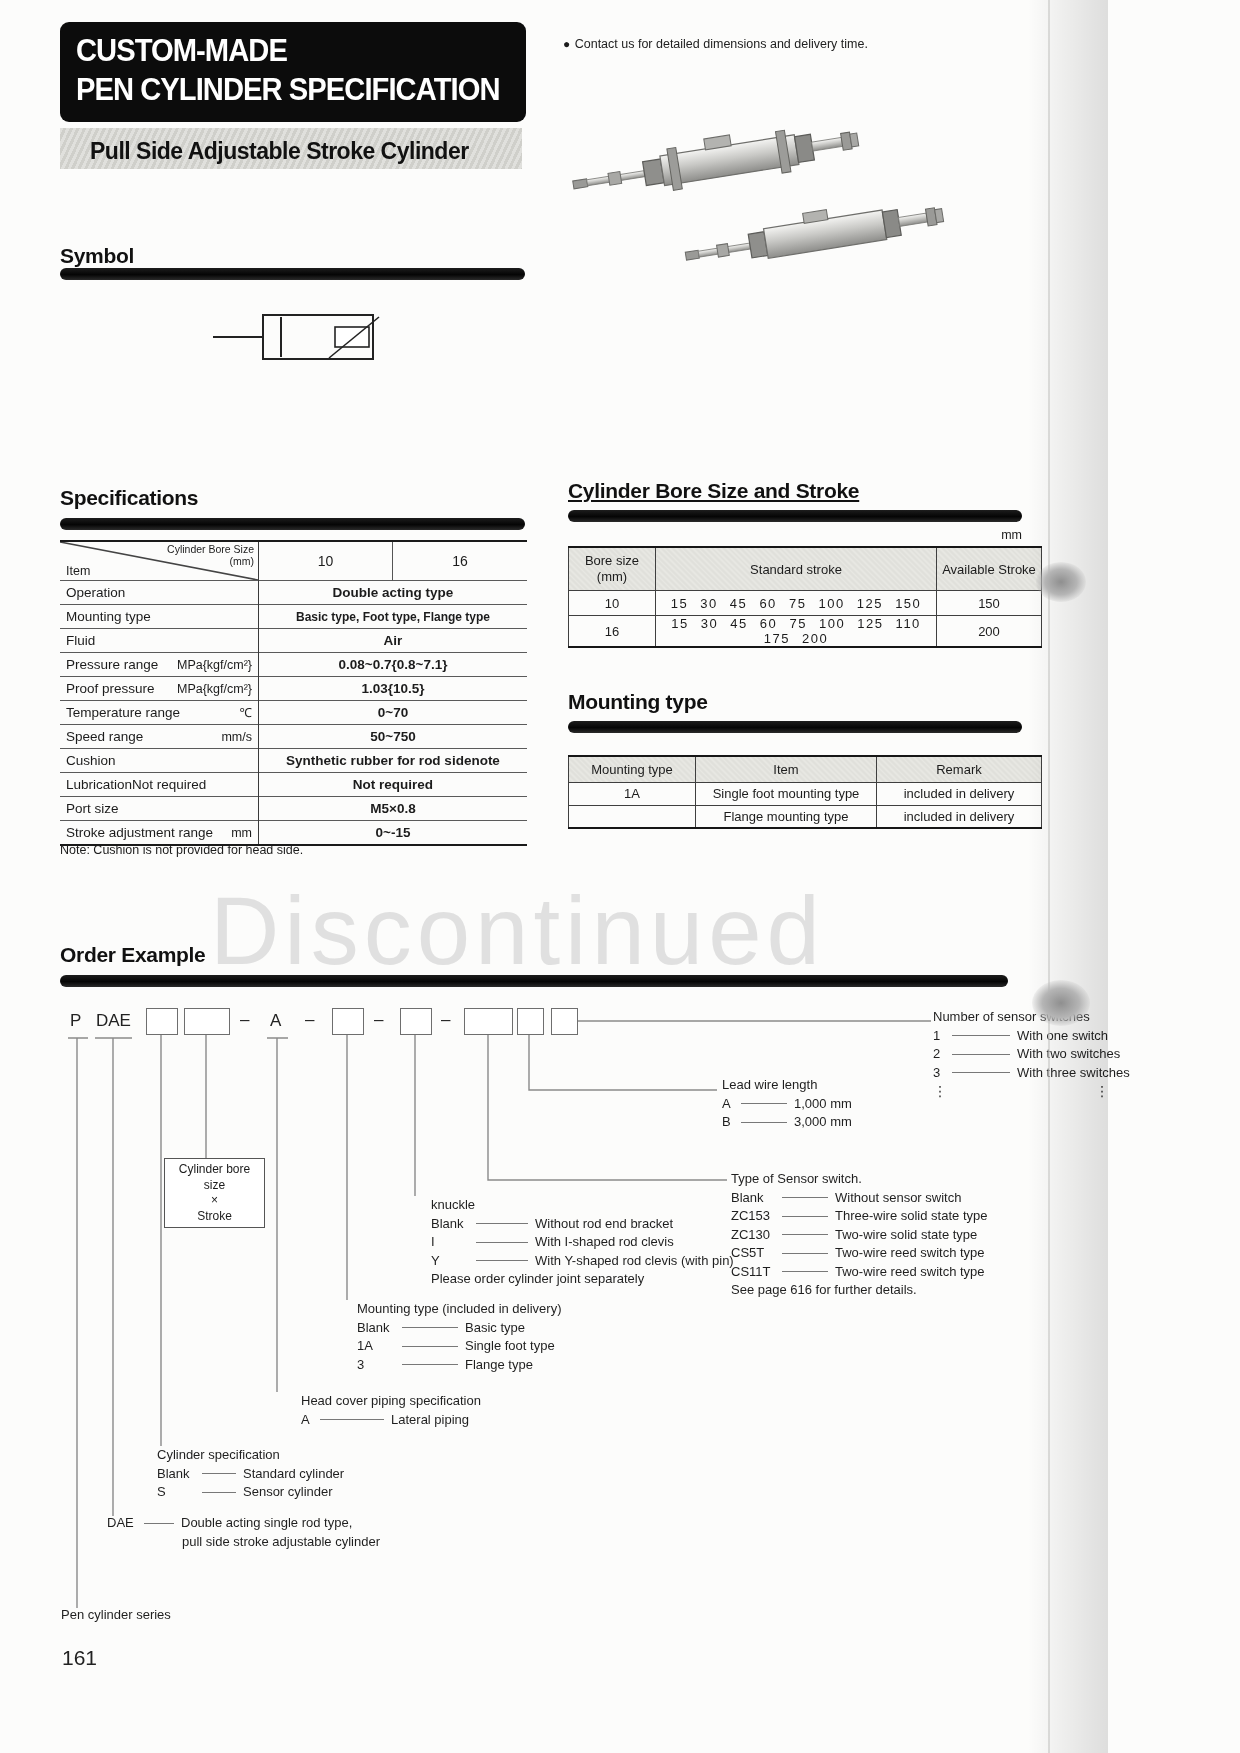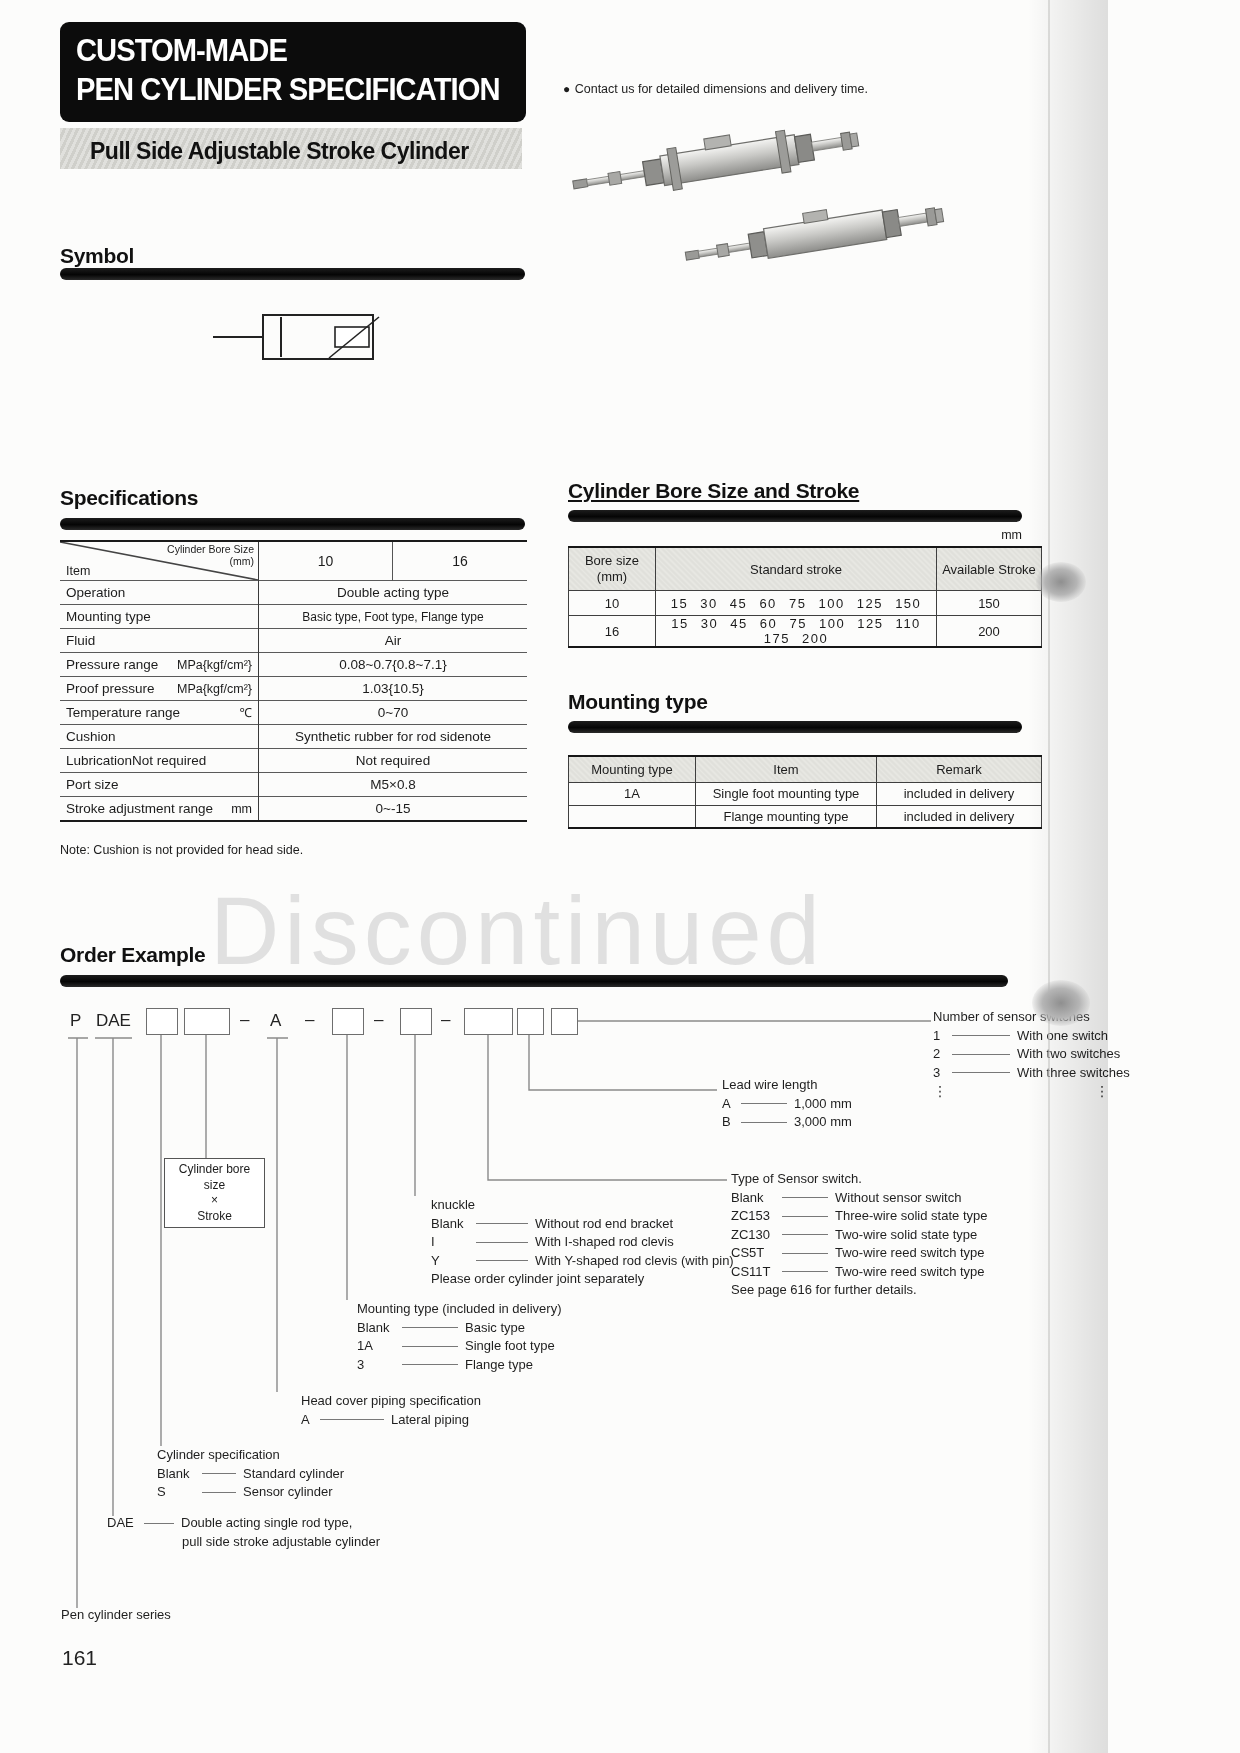--- a/index.html
+++ b/index.html
@@ -17,21 +17,21 @@
   .contact-note{font-size:12.5px;color:#222;}
   
   table{border-collapse:collapse;}
   .spec-table{width:465px;table-layout:fixed;font-size:13.5px;}
   .spec-table td{border-top:1px solid #5a5a5a;padding:0 6px;height:23px;}
   .spec-table tr.thead td{border-top:2.5px solid #1a1a1a;height:38px;padding:0;}
   .spec-table tr.last td{border-bottom:2.5px solid #1a1a1a;}
   .td-item{width:198px;border-right:1.5px solid #3a3a3a;}
   .item-flex{display:flex;justify-content:space-between;align-items:center;}
   .item-unit{font-size:12.5px;}
-  .td-val{text-align:center;}
+  .td-val{text-align:center;font-weight:bold;}
   .diag-cell{position:relative;width:198px;height:38px;}
   .diag-cell svg{position:absolute;inset:0;width:100%;height:100%;}
   .diag-top{position:absolute;right:4px;top:2px;font-size:10.5px;text-align:right;line-height:1.1;}
   .diag-bottom{position:absolute;left:6px;bottom:2px;font-size:12.5px;}
   .bore-col{font-size:14px;text-align:center;border-left:1.2px solid #555;}
   .small-note{font-size:12.5px;color:#1c1c1c;}
   
   .g-table{font-size:13px;table-layout:fixed;}
   .g-table td{border:1.2px solid #3f3f3f;text-align:center;padding:0 4px;}
   .g-table .hd{background:#e7e7e2;background-image:repeating-linear-gradient(45deg,rgba(0,0,0,.03) 0 2px,transparent 2px 4px);}
@@ -64,21 +64,21 @@
 
   <div class="abs watermark" style="left:210px;top:876px;">Discontinued</div>
 
   <div class="content">
 
     <div class="abs title-block" style="left:60px;top:22px;width:436px;">
       <div class="title-line">CUSTOM-MADE</div>
       <div class="title-line">PEN CYLINDER SPECIFICATION</div>
     </div>
 
-    <div class="abs" style="left:563px;top:34px;margin-top:45px;">
+    <div class="abs" style="left:563px;top:34px;">
       <span class="note-bullet">●</span>
       <span class="contact-note">Contact us for detailed dimensions and delivery time.</span>
     </div>
 
     <div class="abs subtitle-strip" style="left:60px;top:128px;width:432px;">
       <span class="subtitle-text">Pull Side Adjustable Stroke Cylinder</span>
     </div>
 
     <svg class="abs" style="left:550px;top:88px;" width="470" height="220" viewBox="0 0 470 220">
       <defs>
@@ -201,20 +201,29 @@
               <div class="item-flex">
                 <span>Temperature range</span>
                 <span class="item-unit">℃</span>
               </div>
             </td>
         <td class="td-val" colspan="2">0~70</td>
       </tr>
       <tr>
         <td class="td-item">
               <div class="item-flex">
+                <span>Speed range</span>
+                <span class="item-unit">mm/s</span>
+              </div>
+            </td>
+        <td class="td-val" colspan="2">50~750</td>
+      </tr>
+      <tr>
+        <td class="td-item">
+              <div class="item-flex">
                 <span>Cushion</span>
                 <span class="item-unit"></span>
               </div>
             </td>
         <td class="td-val" colspan="2">Synthetic rubber for rod sidenote</td>
       </tr>
       <tr>
         <td class="td-item">
               <div class="item-flex">
                 <span>LubricationNot required</span>

